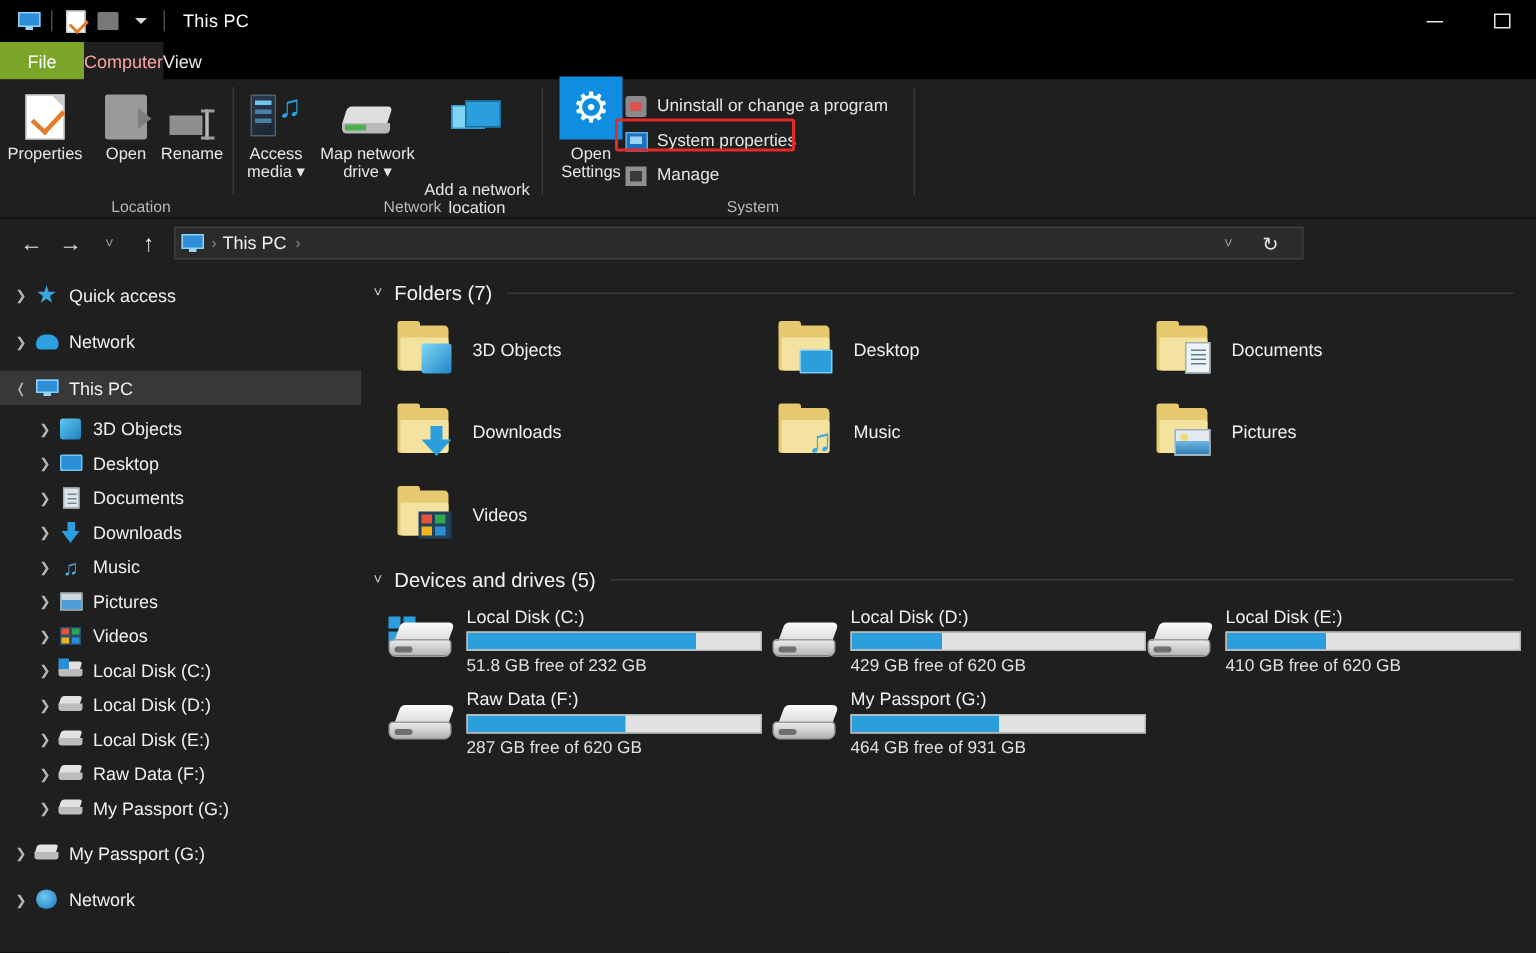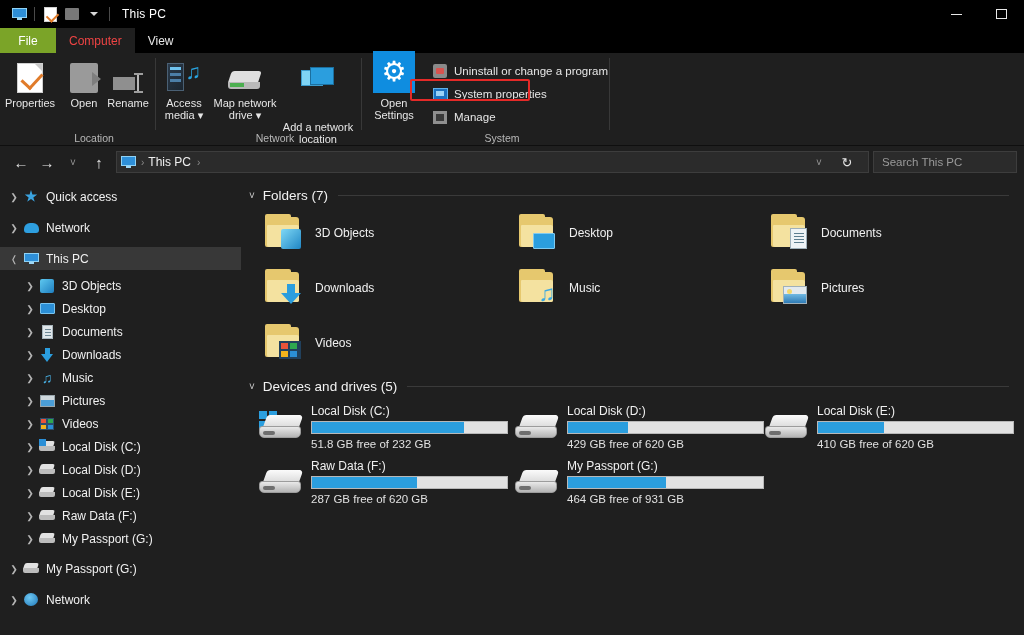--- a/index.html
+++ b/index.html
@@ -42,24 +42,24 @@
   .glyph-min { width:11px;height:1px;background:#e8e8e8; }
   .glyph-max { width:11px;height:10px;border:1px solid #e8e8e8; }
 
   
   .tabstrip {
     position:absolute; left:0; top:28px; width:1024px; height:25px;
     background:#000000; display:flex; align-items:stretch;
   }
   .tab {
     display:flex;align-items:center;justify-content:center;
-    font-size:12px; color:#e8e8e8; padding: 0 13px; cursor:default;
+    font-size:12px; color:#e8e8e8; padding: 0 0; cursor:default;
   }
   .tab.file { background:#7ba428; color:#ffffff; min-width:56px; }
-  .tab.active { background:#1f1f1f; color:#ef4444; }
+  .tab.active { background:#1f1f1f; color:#fca5a5; }
 
   
   .ribbon {
     position:absolute; left:0; top:53px; width:1024px; height:93px;
     background:#1f1f1f;
     border-bottom:1px solid #0f0f0f;
   }
   .rgroup { position:absolute; top:0; height:93px; }
   .rgroup .glabel {
     position:absolute; bottom:2px; left:16px; width:100%;
@@ -94,21 +94,21 @@
   .ic-net .top{position:absolute;left:2px;top:0;width:30px;height:11px;background:#dfdfdf;border-radius:3px 3px 0 0;transform:skewX(-18deg);}
   .ic-net .bot{position:absolute;left:0;top:11px;width:32px;height:7px;background:#b9b9b9;border-radius:0 0 3px 3px;}
   .ic-net .grn{position:absolute;left:2px;top:12px;width:14px;height:4px;background:#4caf50;}
   .ic-addnet { width:34px;height:26px;position:relative;}
   .ic-addnet .m1{position:absolute;left:0;top:3px;width:22px;height:16px;background:#7fd4f4;border:1px solid #3c9ccd;}
   .ic-addnet .m2{position:absolute;left:9px;top:0;width:24px;height:18px;background:#2b9ede;border:1px solid #1b6f9f;}
   .ic-gear { width:42px;height:42px;background:#0f8de0;display:flex;align-items:center;justify-content:center;}
   .ic-gear .g{font-size:28px;color:#ffffff;line-height:28px;}
 
   .smallrow {
-    position:absolute; display:flex; align-items:center; gap:6px; cursor:default;padding-left:16px;
+    position:absolute; display:flex; align-items:center; gap:6px; cursor:default;
   }
   .smallrow .sic { width:16px;height:16px;display:flex;align-items:center;justify-content:center;flex:0 0 16px;}
   .smallrow .slb { font-size:11.5px; color:#e6e6e6; white-space:nowrap;}
   .sic-uninst{width:14px;height:14px;background:#8a8a8a;border-radius:2px;position:relative;}
   .sic-uninst:after{content:"";position:absolute;left:3px;top:4px;width:8px;height:6px;background:#d9534f;border-radius:1px;}
   .sic-sysprop{width:15px;height:13px;background:#1b72c0;position:relative;border:1px solid #5fb0e8;}
   .sic-sysprop:after{content:"";position:absolute;left:2px;top:2px;width:8px;height:5px;background:#9ad3f7;}
   .sic-manage{width:14px;height:13px;background:#8f8f8f;position:relative;}
   .sic-manage:after{content:"";position:absolute;left:3px;top:3px;width:8px;height:7px;background:#3a3a3a;}
   .redbox {
@@ -391,23 +391,20 @@
         </div>
       <div class="crumb-sep" style="margin:0 4px 0 0;">›</div>
       <div class="crumb-txt">This PC</div>
       <div class="crumb-sep">›</div>
       <div class="addr-end">
         <div class="navbtn dim">˅</div>
         <div class="navbtn" style="font-size:13px;">↻</div>
       </div>
     </div>
 
-    <div class="searchbox">
-      <div class="ph">Search This PC</div>
-    </div>
   </div>
 
   <div class="sidebar">
 
     <div class="tree-row" style="margin-top:7px;">
       <div class="tw" style="margin-left:6px;">
           <i>❯</i>
         </div>
       <div class="tico">
           <div class="i-star"></div>

